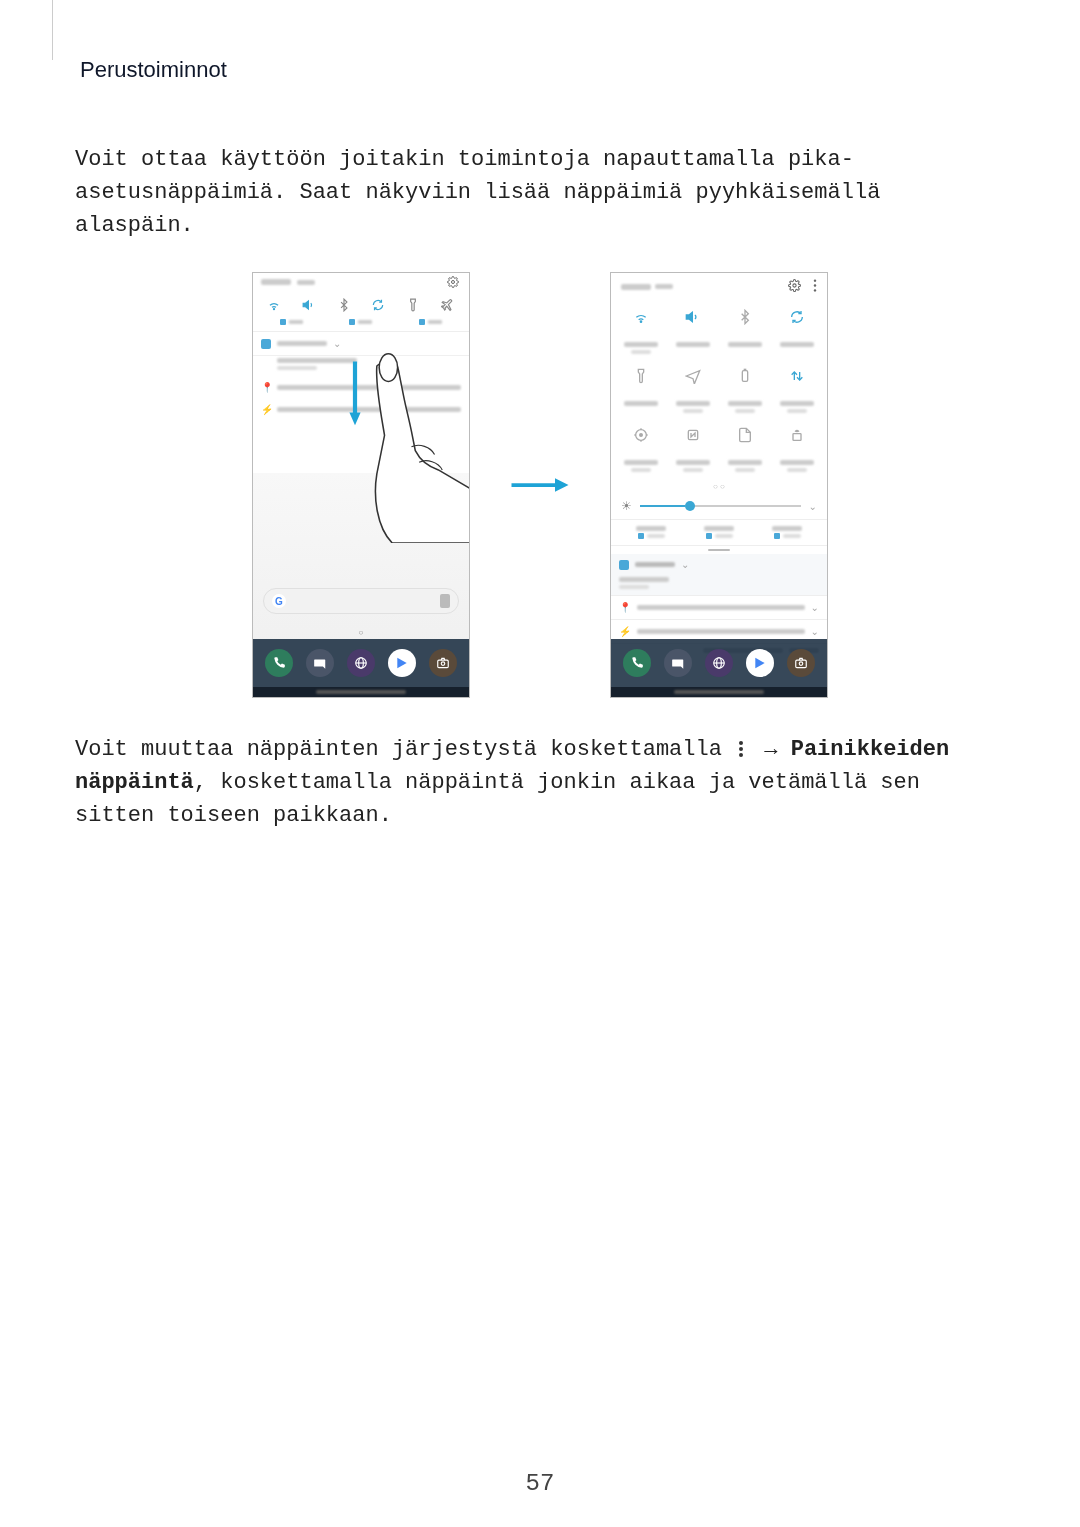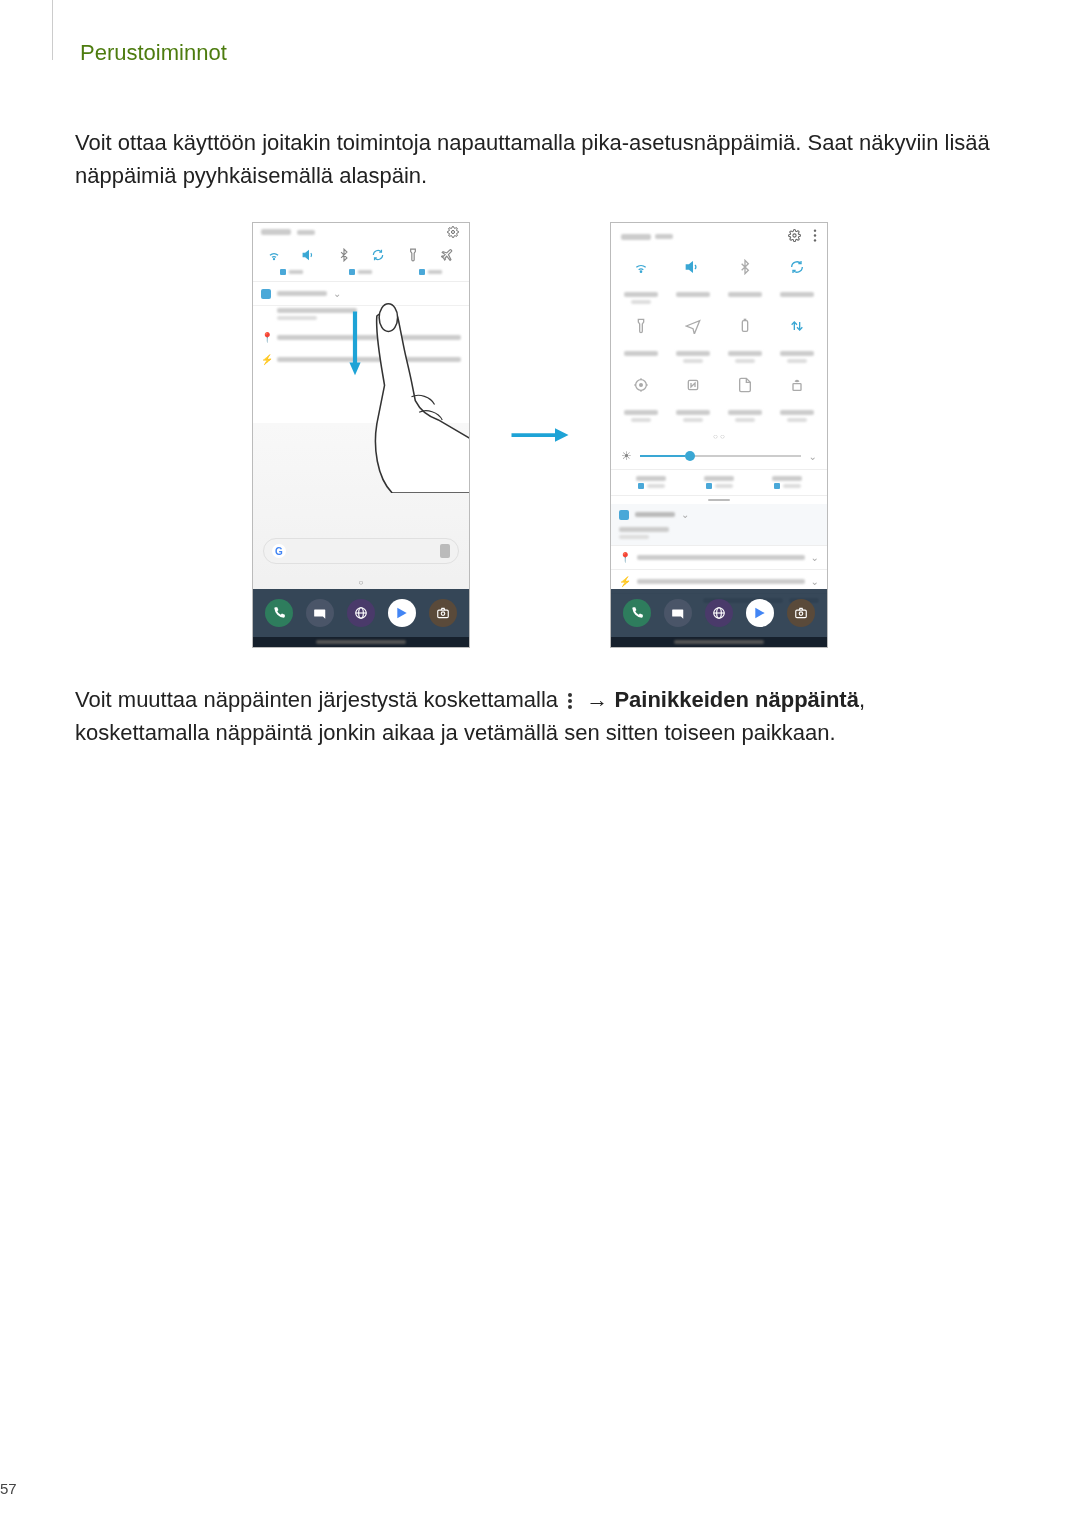--- a/index.html
+++ b/index.html
@@ -9,35 +9,37 @@
     background: #fff;
     font-family: "Segoe UI", Arial, sans-serif;
     color: #222;
     position: relative;
   }
   .page {
     padding: 40px 75px 0 75px;
   }
   .breadcrumb {
     font-size: 22px;
-    color: #4d7c0f;
+    color: #0f172a;
     margin-bottom: 60px;
     margin-left: 5px;
+    margin-top: 17px;
   }
   .heading {
     font-size: 27px;
     font-weight: 700;
     color: #222;
     margin-bottom: 20px;
   }
   .para {
     font-size: 22px;
     line-height: 1.5;
     color: #222;
     margin-bottom: 18px;
+    font-family: Liberation Mono, monospace;
   }
   .figures {
     display: flex;
     align-items: center;
     justify-content: center;
     gap: 40px;
     margin: 30px 0 35px 0;
   }
   .phone {
     width: 218px;
@@ -208,22 +210,24 @@
     vertical-align: -3px;
     width: 10px;
     margin: 0 3px;
   }
   .inline-icon svg { display:block; }
 
   .page-num {
     position:absolute;
     bottom: 30px;
     left:0; right:0;
-    font-size:15px;
+    text-align:center;
+    font-size:24px;
     color:#444;
+    font-family:Liberation Mono, monospace;
   }
   .bold { font-weight:700; }
   .left-margin-line {
     position:absolute;
     left: 52px;
     top: 0;
     width: 1px;
     height: 60px;
     background: #ccc;
   }

